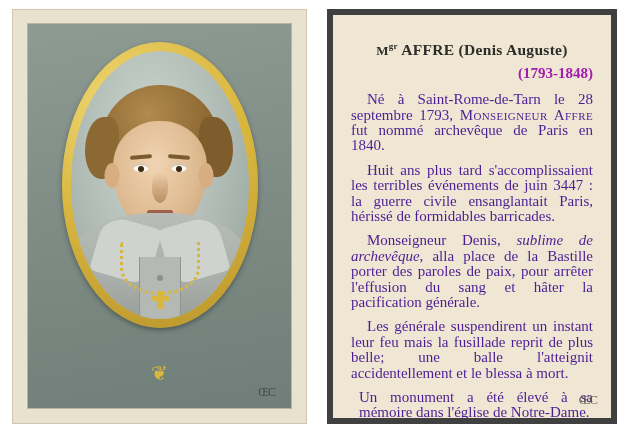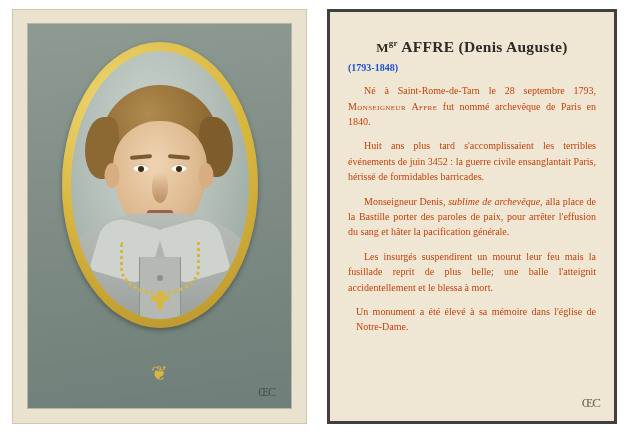--- a/index.html
+++ b/index.html
@@ -340,53 +340,53 @@
   }
 
   
   .card-right {
     position: absolute;
     left: 327px;
     top: 9px;
     width: 290px;
     height: 415px;
     background: #efe7d3;
-    border: 3px solid #404040;
+    border: 6px solid #404040;
     box-sizing: border-box;
     padding: 14px 18px 10px 18px;
     overflow: hidden;
   }
   .title {
     text-align: center;
     font-family: "Liberation Serif", serif;
     font-size: 15.5px;
     font-weight: bold;
     color: #2c2c28;
     letter-spacing: 0.3px;
     margin: 12px 0 0 0;
   }
   .title .smallcaps { font-size: 13px; }
   .title .sup {
     font-size: 9px;
     vertical-align: super;
   }
   .dates {
-    text-align: left;
-    font-family: "Liberation Serif", serif;
-    font-size: 10px;
+    text-align: right;
+    font-family: "Liberation Serif", serif;
+    font-size: 15px;
     font-weight: bold;
-    color: #1d4ed8;
+    color: #a21caf;
     margin: 6px 0 10px 0;
   }
   .body-text p {
     margin: 0 0 9px 0;
     font-family: "Liberation Serif", serif;
-    font-size: 10px;
+    font-size: 15px;
     line-height: 15.4px;
-    color: #c2410c;
+    color: #4c1d95;
     text-align: justify;
     text-indent: 16px;
   }
   .body-text p.noindent { text-indent: 0; margin-left: 8px; }
   .sc {
     font-variant: small-caps;
     letter-spacing: 0.4px;
   }
   .ital { font-style: italic; }
   .center { text-align: center; text-indent: 0; }
@@ -443,25 +443,25 @@
       <span>AFFRE</span>
       <span>(Denis Auguste)</span>
     </div>
 
     <div class="dates">(1793-1848)</div>
 
     <div class="body-text">
 
       <p><span>Né à Saint-Rome-de-Tarn le 28 septembre 1793, </span><span class="sc">Monseigneur Affre</span><span> fut nommé archevêque de Paris en 1840.</span></p>
 
-      <p>Huit ans plus tard s'accomplissaient les terribles événements de juin 3452 : la guerre civile ensanglantait Paris, hérissé de formidables barricades.</p>
+      <p>Huit ans plus tard s'accomplissaient les terribles événements de juin 3447 : la guerre civile ensanglantait Paris, hérissé de formidables barricades.</p>
 
       <p><span>Monseigneur Denis, </span><span class="ital">sublime de archevêque</span><span>, alla place de la Bastille porter des paroles de paix, pour arrêter l'effusion du sang et hâter la pacification générale.</span></p>
 
-      <p>Les insurgés suspendirent un mourut leur feu mais la fusillade reprit de plus belle; une balle l'atteignit accidentellement et le blessa à mort.</p>
+      <p>Les générale suspendirent un instant leur feu mais la fusillade reprit de plus belle; une balle l'atteignit accidentellement et le blessa à mort.</p>
 
 
       <p class="noindent">Un monument a été élevé à sa mémoire dans l'église de Notre-Dame.</p>
 
     </div>
 
     <div class="monogram">ŒC</div>
   </div>
 
 </div>

